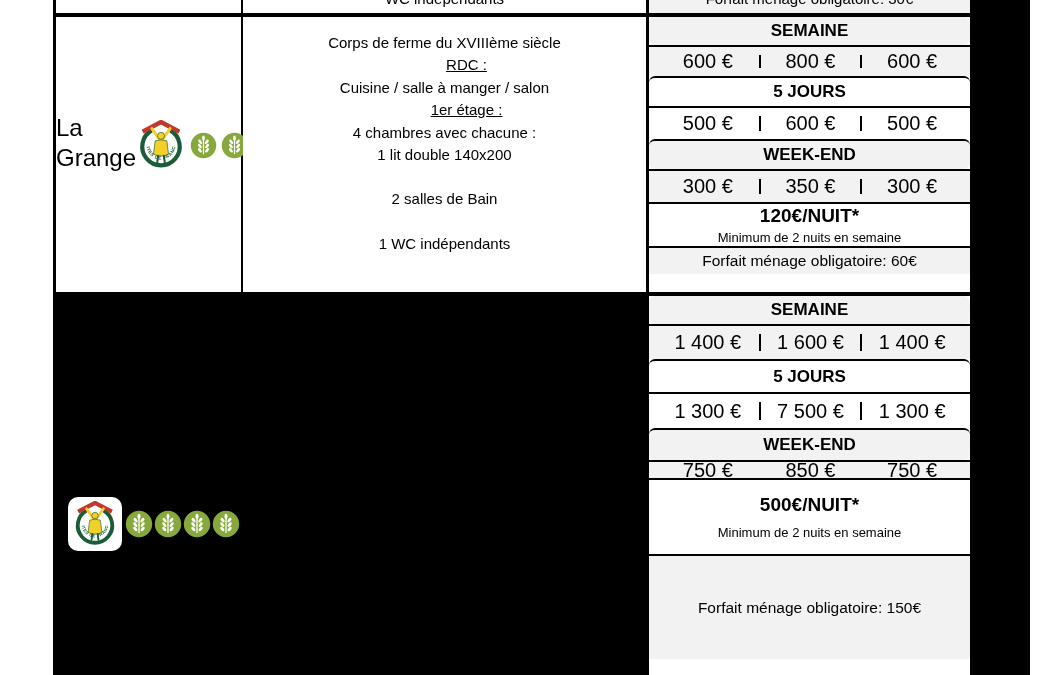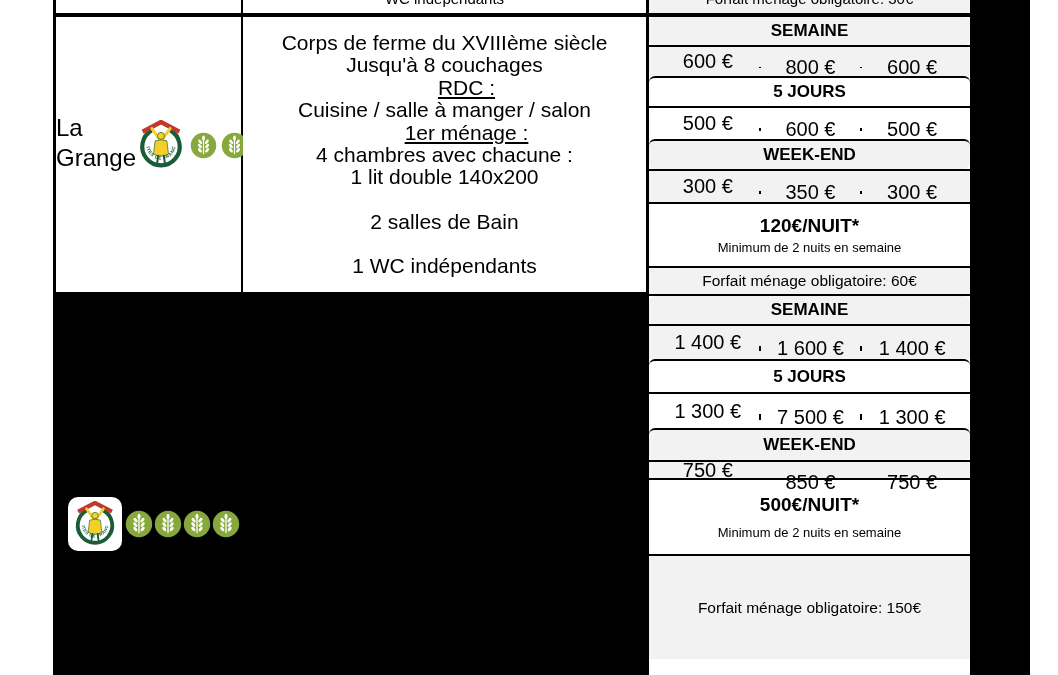--- a/index.html
+++ b/index.html
@@ -30,32 +30,32 @@
   .gray { background:#f2f2f2; }
 
   
   .row-g1 { height:275px; }
   .name-inner { display:flex; flex-direction:row; align-items:center; padding-top:96px; }
   .gite-name { font-size:24px; line-height:30px; }
   .badge-row { display:flex; align-items:center; gap:4px; margin-top:4px; }
   .epi { width:27px; height:27px; display:block; }
   .gdf { width:50px; height:50px; display:block; }
 
-  .desc-lines { padding-top:15px; text-align:center; font-size:21px; line-height:22.4px; }
+  .desc-lines { padding-top:15px; text-align:center; font-size:15px; line-height:22.4px; }
   .ul { text-decoration:underline;margin-left:44px; }
   .gapline { height:22px; }
 
   
   .pgrow { display:flex; align-items:center; justify-content:center; border-top:2px solid #000; }
   .pgrow.first { border-top:none; }
   .hdr { font-weight:bold; font-size:17px;border-radius:6px; }
   .cells { padding:8px; }
   .cells-wrap { display:flex; width:100%; height:100%; }
   .pc { width:107px; display:flex; align-items:center; justify-content:center; font-size:20px; }
-  .pc + .pc { border-left:2px solid #000;margin-top:12px; }
+  .pc + .pc { border-left:2px solid #000; }
   .night { flex-direction:column; }
   .night .rate { font-size:19px; font-weight:bold; line-height:24px; }
   .night .note { font-size:13px; font-weight:normal; line-height:16px; margin-top:2px; }
   .fee { font-size:15.5px; }
 
   
   .row-g2 { height:379px; }
   .black-cell { width:595px; background:#000; position:relative; }
   .logo2-box {
     position:absolute; left:12px; top:201px; width:54px; height:54px;
@@ -137,24 +137,23 @@
             <svg class="epi">
                 <use href="#epi"></use>
               </svg>
           </div>
         </div>
       </div>
 
       <div class="desc-col">
         <div class="desc-lines">
           <div class="dl">Corps de ferme du XVIIIème siècle</div>
-          <div class="dl">Jusqu'à 8 couchages</div>
           <div class="dl ul">RDC :</div>
           <div class="dl">Cuisine / salle à manger / salon</div>
-          <div class="dl ul">1er ménage :</div>
+          <div class="dl ul">1er étage :</div>
           <div class="dl">4 chambres avec chacune :</div>
           <div class="dl">1 lit double 140x200</div>
           <div class="gapline"></div>
           <div class="dl">2 salles de Bain</div>
           <div class="gapline"></div>
           <div class="dl">1 WC indépendants</div>
         </div>
       </div>
 
       <div class="price-col">
@@ -175,21 +174,21 @@
           </div>
         </div>
         <div class="pgrow hdr gray" style="height:30px">WEEK-END</div>
         <div class="pgrow cells gray" style="height:33px">
           <div class="cells-wrap">
             <span class="pc">300 €</span>
             <span class="pc">350 €</span>
             <span class="pc">300 €</span>
           </div>
         </div>
-        <div class="pgrow night" style="height:64px">
+        <div class="pgrow night" style="height:44px">
           <div class="rate">120€/NUIT*</div>
           <div class="note">Minimum de 2 nuits en semaine</div>
         </div>
         <div class="pgrow fee gray" style="height:28px">Forfait ménage obligatoire: 60€</div>
       </div>
     </div>
 
     <div class="thicksep"></div>
 
     <div class="flexrow row-g2">

